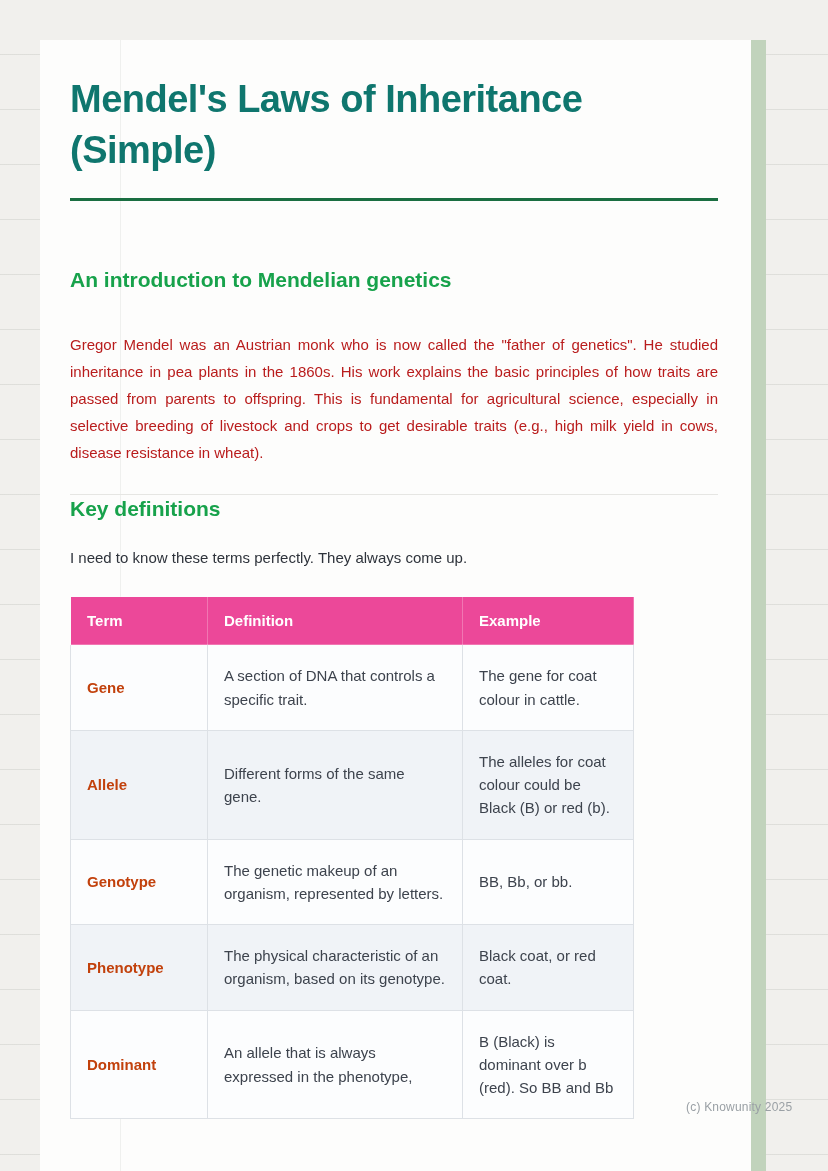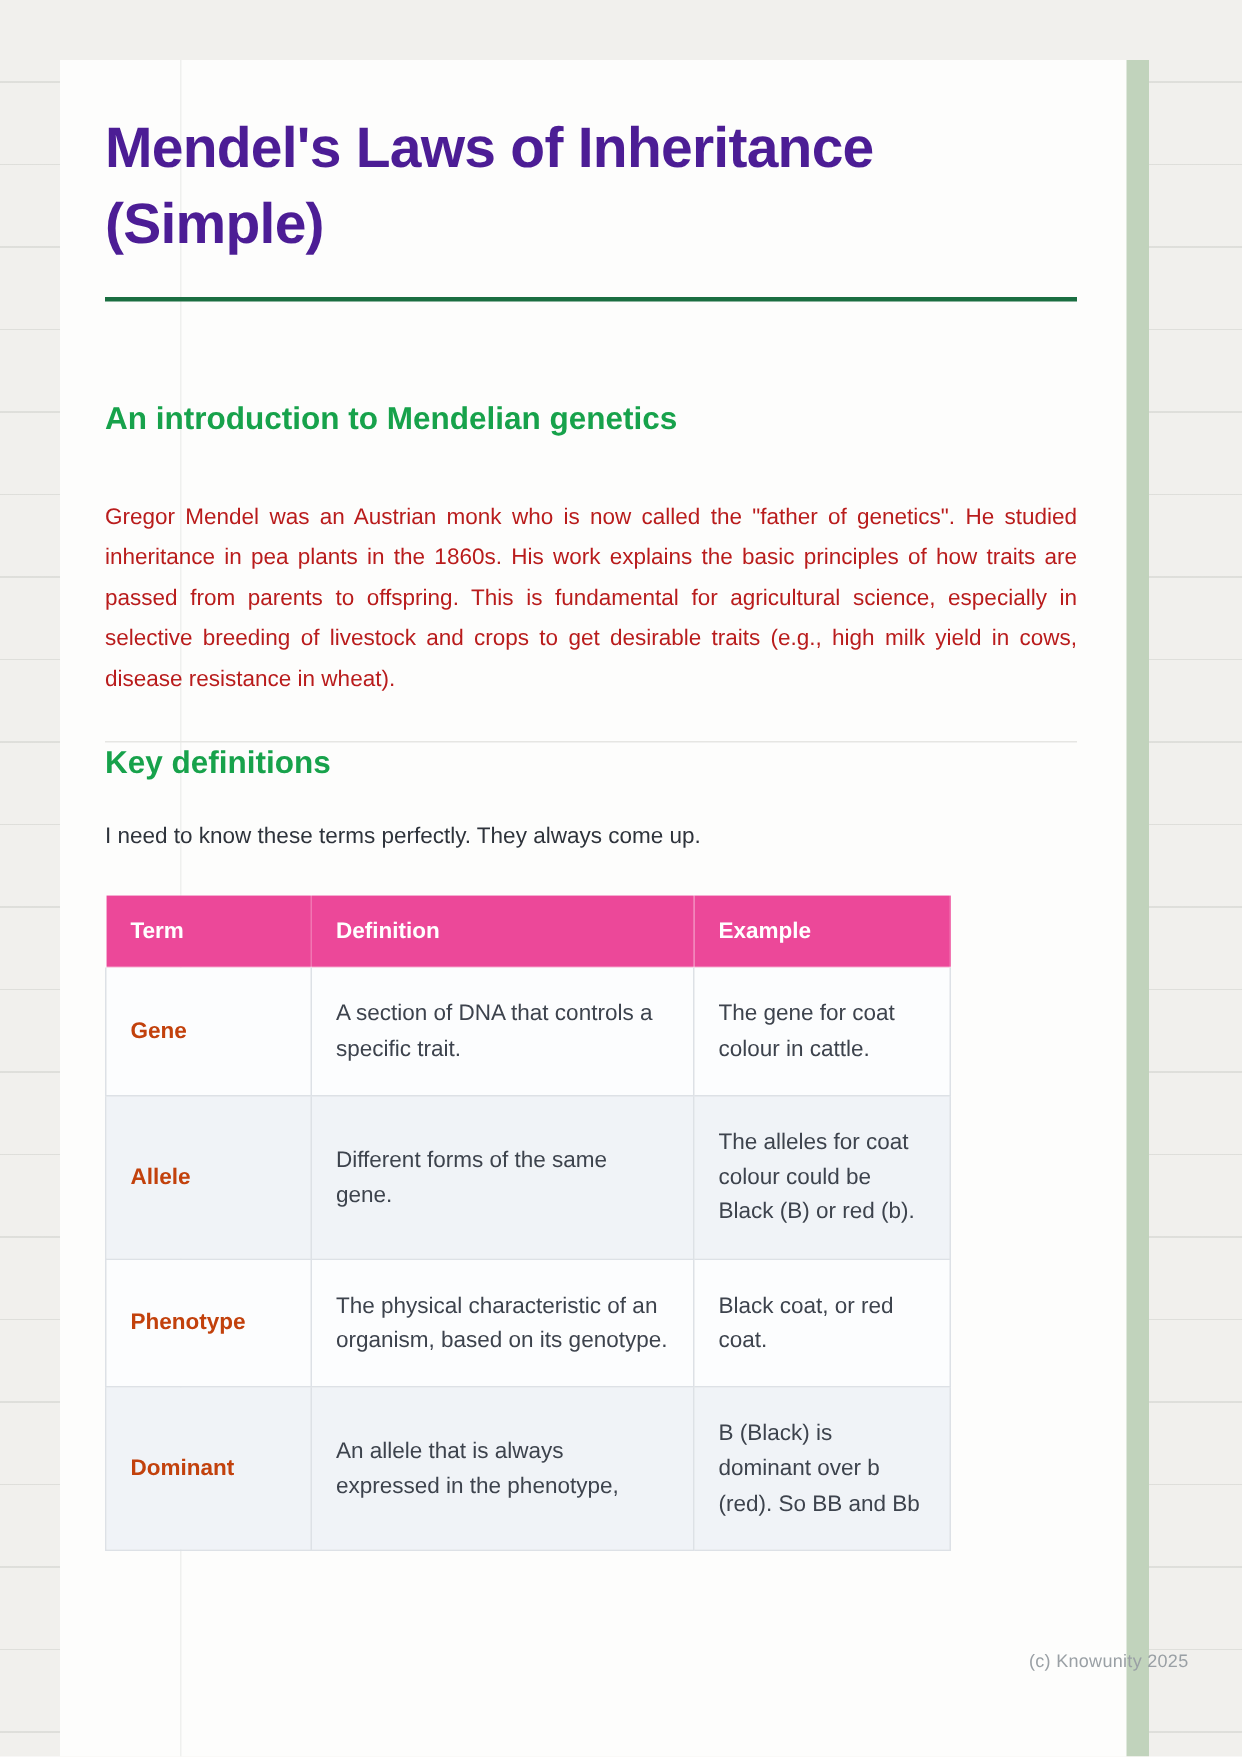--- a/index.html
+++ b/index.html
@@ -21,21 +21,21 @@
     position:absolute; top:0; right:0; bottom:0; width:15px;
   }
   .margin-line {
     position:absolute; top:0; bottom:0; left:80px; width:1px;
     background:rgba(120,125,120,0.10);
   }
 
   .content { position:relative; padding:34px 48px 0 30px; }
 
   .doc-title {
-    color:#4c1d95; font-size:38px; font-weight:bold;
+    color:#0f766e; font-size:38px; font-weight:bold;
     line-height:1.34; letter-spacing:-0.5px;
   }
   .doc-title span { display:block; }
 
   .title-rule { height:3px; margin-top:22px; background:#1a6e41; }
 
   .section-heading {
     color:#17a24b; font-size:21px; font-weight:bold; line-height:1.3;
   }
   .section-heading.intro { margin-top:65px; }
@@ -119,20 +119,25 @@
             <td class="term-cell">Gene</td>
             <td>A section of DNA that controls a specific trait.</td>
             <td>The gene for coat colour in cattle.</td>
           </tr>
           <tr>
             <td class="term-cell">Allele</td>
             <td>Different forms of the same gene.</td>
             <td>The alleles for coat colour could be Black (B) or red (b).</td>
           </tr>
           <tr>
+            <td class="term-cell">Genotype</td>
+            <td>The genetic makeup of an organism, represented by letters.</td>
+            <td>BB, Bb, or bb.</td>
+          </tr>
+          <tr>
             <td class="term-cell">Phenotype</td>
             <td>The physical characteristic of an organism, based on its genotype.</td>
             <td>Black coat, or red coat.</td>
           </tr>
           <tr>
             <td class="term-cell">Dominant</td>
             <td>An allele that is always expressed in the phenotype,</td>
             <td>B (Black) is dominant over b (red). So BB and Bb</td>
           </tr>
         </tbody>

